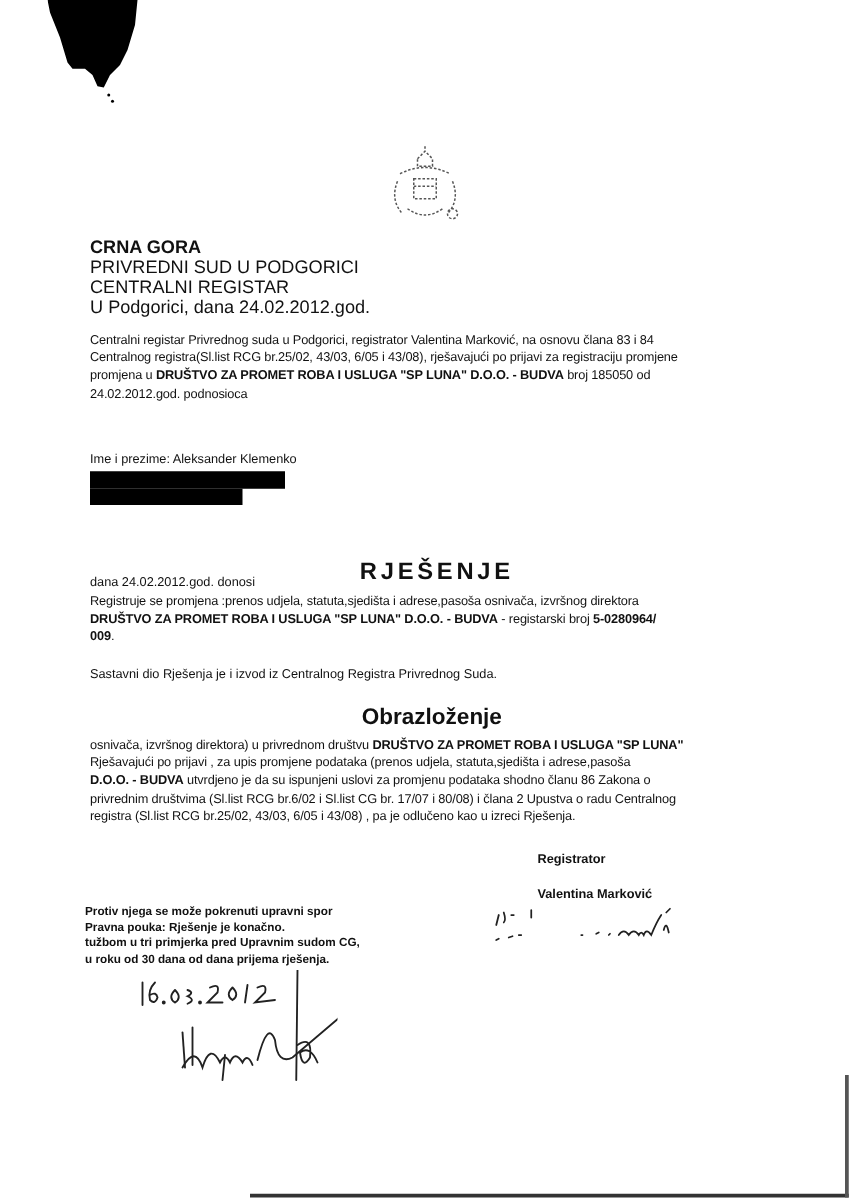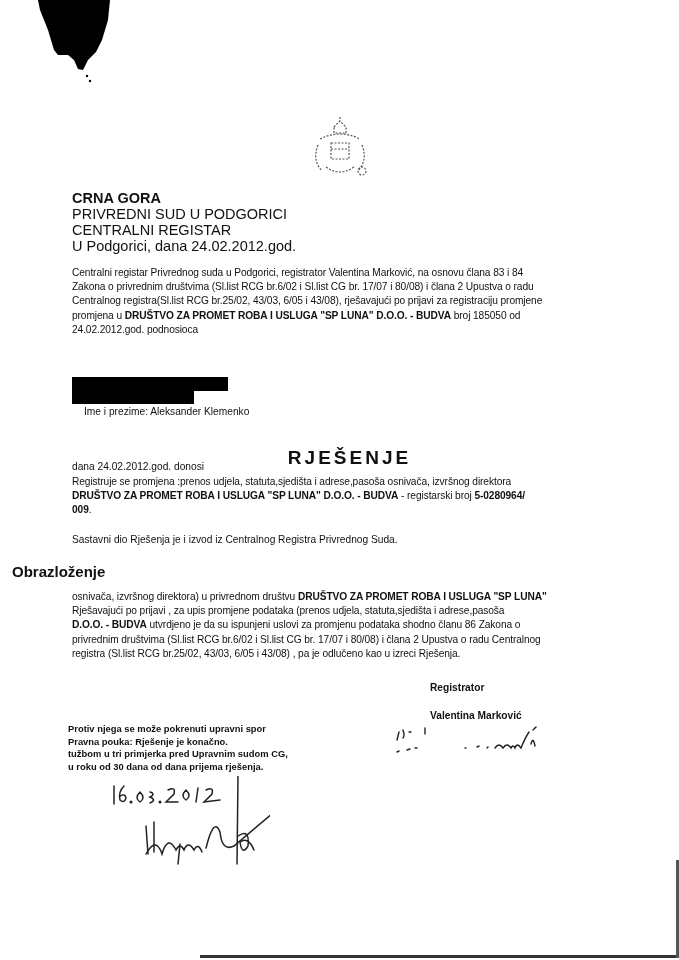--- a/index.html
+++ b/index.html
@@ -7,28 +7,28 @@
     width:679px; height:960px; background:#ffffff; position:relative; overflow:hidden;
     font-family:"Liberation Sans", sans-serif; color:#111;
   }
   .abs { position:absolute; }
   .blot { left:38px; top:0; }
   .emblem { left:300px; top:115px; width:80px; height:70px; }
   .hdr { left:72px; top:190px; font-size:14.5px; line-height:16px; }
   .hdr .b { font-weight:bold; }
   .para { font-size:10.2px; line-height:14.2px; letter-spacing:-0.1px; }
   .p1 { left:72px; top:266px; width:600px; }
-  .name { left:84px; top:362px; font-size:10.2px;margin-top:44px; }
+  .name { left:72px; top:362px; font-size:10.2px; }
   .redact1 { left:72px; top:377px; width:156px; height:14px; background:#000; }
   .redact2 { left:72px; top:391px; width:122px; height:13px; background:#000; }
   .donosi { left:72px; top:417px; font-size:10.2px;margin-top:44px; }
   .title1 { left:0; width:679px; text-align:center; top:447px; font-size:19px; font-weight:bold; letter-spacing:3px; padding-left:20px; box-sizing:border-box; }
   .p2 { left:72px; top:475px; width:600px; }
   .p3 { left:72px; top:534px; font-size:10.2px; }
-  .title2 { left:0; width:679px; top:563px; font-size:15px; font-weight:bold; padding-left:12px; box-sizing:border-box; }
+  .title2 { left:0; width:679px; text-align:center; top:563px; font-size:18px; font-weight:bold; padding-left:12px; box-sizing:border-box; }
   .p4 { left:72px; top:590px; width:600px; }
   .reg-label { left:430px; top:682px; font-size:10.2px; font-weight:bold; }
   .reg-name { left:430px; top:710px; font-size:10.2px; font-weight:bold; }
   .sig1 { left:395px; top:718px; }
   .legal { left:68px; top:723px; font-size:9.4px; line-height:12.6px; font-weight:bold; }
   .hand { left:110px; top:776px; }
   .bottom-edge { left:200px; top:955px; width:479px; height:3px; background:#333; }
   .right-edge { left:676px; top:860px; width:3px; height:98px; background:#555; }
   b { font-weight:bold; }
 </style>
@@ -57,21 +57,20 @@
 
 <div class="abs hdr">
   <div class="b">CRNA GORA</div>
   <div>PRIVREDNI SUD U PODGORICI</div>
   <div>CENTRALNI REGISTAR</div>
   <div>U Podgorici, dana 24.02.2012.god.</div>
 </div>
 
 <div class="abs para p1">
   <div>Centralni registar Privrednog suda u Podgorici, registrator Valentina Marković, na osnovu člana 83 i 84</div>
-  <div>Zakona o privrednim društvima (Sl.list RCG br.6/02 i Sl.list CG br. 17/07 i 80/08) i člana 2 Upustva o radu</div>
   <div>Centralnog registra(Sl.list RCG br.25/02, 43/03, 6/05 i 43/08), rješavajući po prijavi za registraciju promjene</div>
   <div><span>promjena u </span><b>DRUŠTVO ZA PROMET ROBA I USLUGA "SP LUNA" D.O.O. - BUDVA</b><span> broj 185050 od</span></div>
   <div>24.02.2012.god. podnosioca</div>
 </div>
 
 <div class="abs name">Ime i prezime: Aleksander Klemenko</div>
 <div class="abs redact1"></div>
 <div class="abs redact2"></div>
 
 <div class="abs donosi">dana 24.02.2012.god. donosi</div>

